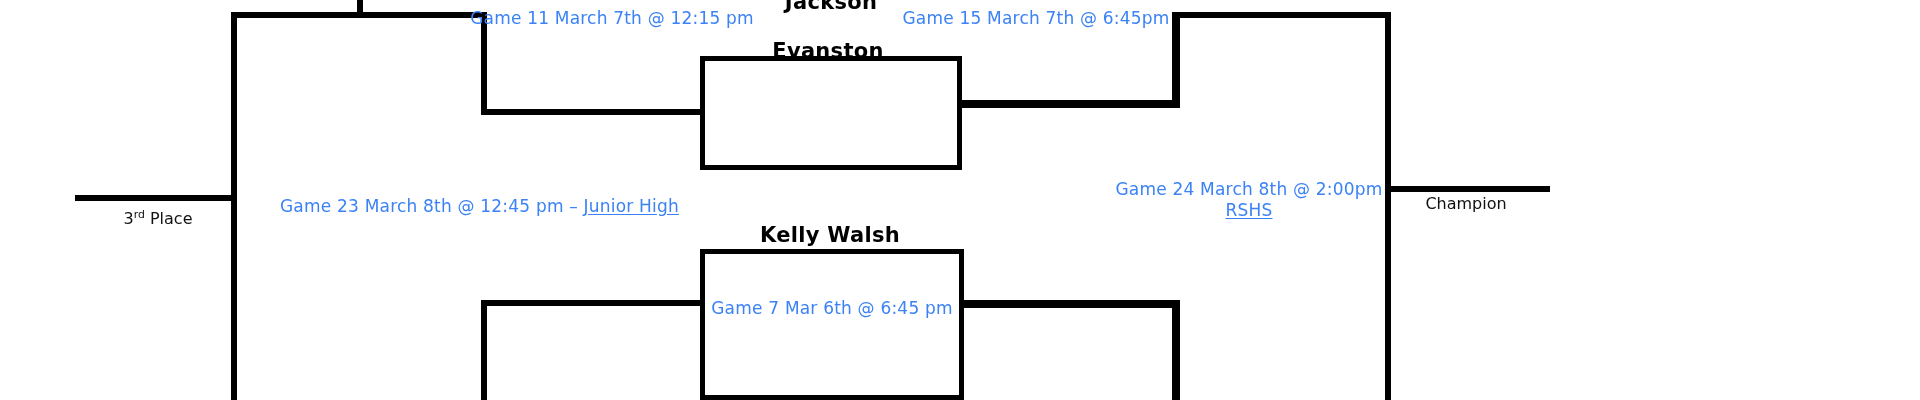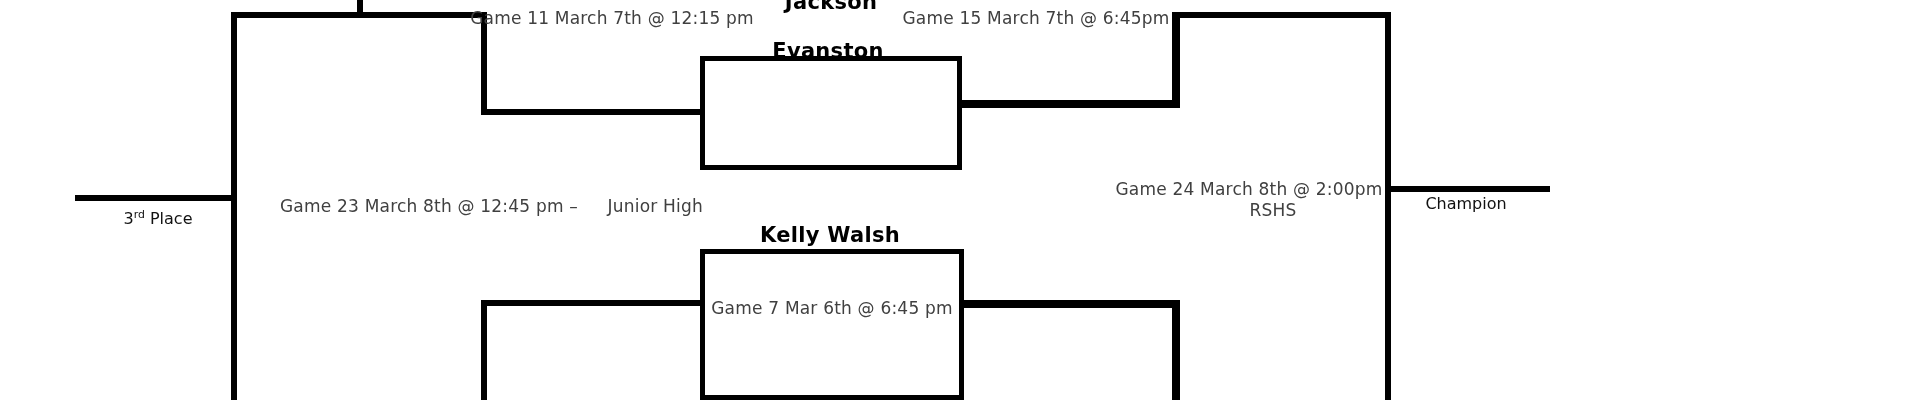--- a/index.html
+++ b/index.html
@@ -33,35 +33,35 @@
 
   
   .txt {
     position: absolute;
     white-space: nowrap;
     line-height: 1;
   }
   .game-label {
     font-size: 17px;
     letter-spacing: 0.2px;
-    color: #404040;
+    color: #3b82f6;
   }
   .team-name {
     font-size: 21px;
     font-weight: bold;
     letter-spacing: 0.3px;
     color: #000000;
   }
   .slot-label {
     font-size: 16px;
     color: #111111;
   }
   .venue {
+    text-decoration: underline;
     text-underline-offset: 2px;
-    margin-left: 24px;
   }
   .sup {
     font-size: 0.68em;
     vertical-align: super;
   }
   .center {
     transform: translateX(-50%);
     text-align: center;
   }
 </style>

